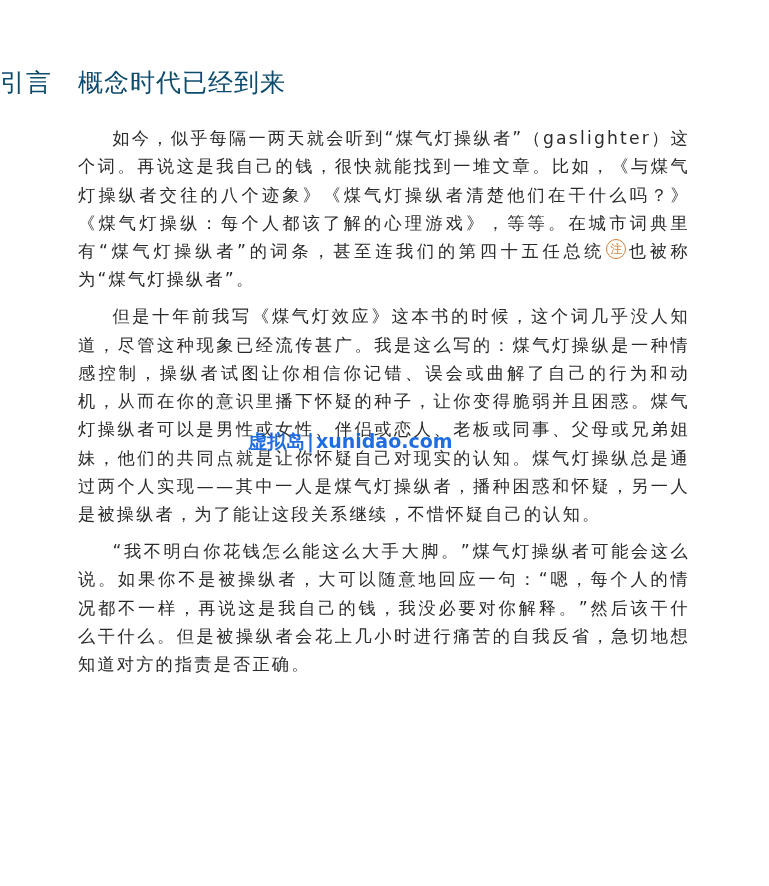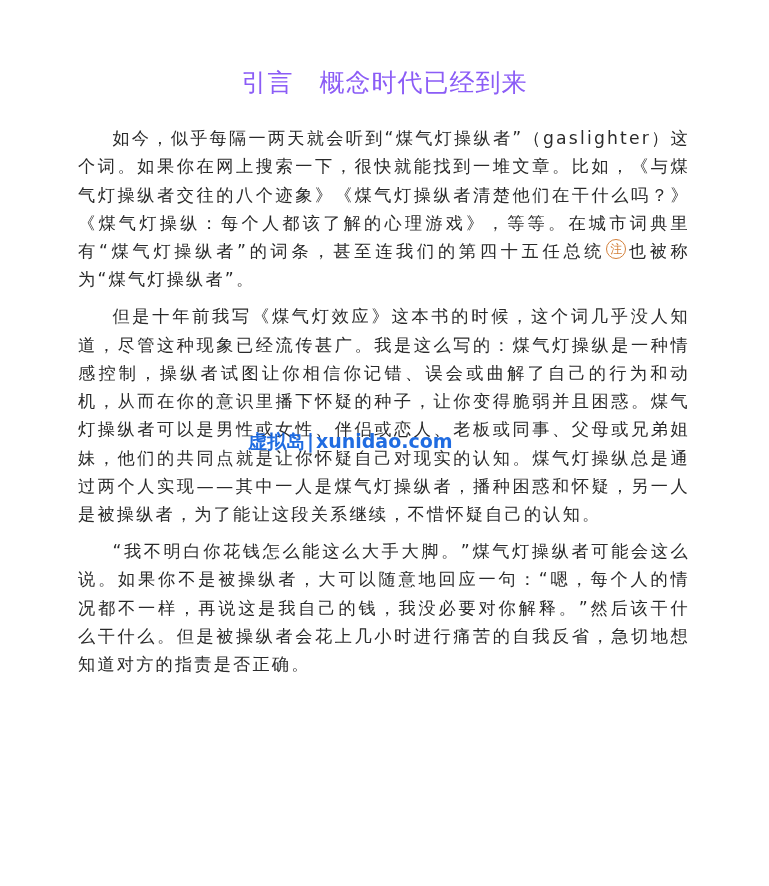--- a/index.html
+++ b/index.html
@@ -3,22 +3,22 @@
 <meta charset="utf-8">
 <style>
   html, body { margin: 0; padding: 0; }
   body {
     width: 769px; height: 886px; background: #ffffff; overflow: hidden;
     font-family: "DejaVu Sans", "Liberation Sans", sans-serif;
     color: #2a2a2a; position: relative;
   }
   .page { position: absolute; left: 0; top: 0; width: 769px; height: 886px; }
   .title {
-    position: absolute; top: 66px; left: 0; width: 769px; text-align: center;
-    font-size: 25px; letter-spacing: 1px; color: #8b5cf6; font-weight: normal; margin: 0;
+    position: absolute; top: 66px; left: 0; width: 769px; 
+    font-size: 25px; letter-spacing: 1px; color: #0c4a6e; font-weight: normal; margin: 0;
   }
   .title .gap { display: inline-block; width: 26px; }
   .body {
     position: absolute; left: 78px; top: 124px; width: 612px;
     font-size: 17.2px; line-height: 28.3px; letter-spacing: 2.2px;
   }
   .para { margin: 0 0 8.5px 0; text-indent: 2em; text-align: justify; word-break: break-all; }
   .note {
     display: inline-block; width: 20px; height: 20px; border: 1.5px solid #d4803a; border-radius: 50%;
     color: #d4803a; font-size: 12px; line-height: 19px; text-align: center; text-indent: 0;
@@ -33,21 +33,21 @@
 </style>
 </head>
 <body>
 
 <div class="page">
   <h1 class="title">
     <span>引言</span><span class="gap"></span><span>概念时代已经到来</span>
   </h1>
 
   <div class="body">
-    <p class="para"><span>如今，似乎每隔一两天就会听到“煤气灯操纵者”（gaslighter）这个词。如果你在网上搜索一下，很快就能找到一堆文章。比如，《与煤气灯操纵者交往的八个迹象》《煤气灯操纵者清楚他们在干什么吗？》《煤气灯操纵：每个人都该了解的心理游戏》，等等。在城市词典里有“煤气灯操纵者”的词条，甚至连我们的第四十五任总统</span><span class="note">注</span><span>也被称为“煤气灯操纵者”。</span></p>
+    <p class="para"><span>如今，似乎每隔一两天就会听到“煤气灯操纵者”（gaslighter）这个词。再说这是我自己的钱，很快就能找到一堆文章。比如，《与煤气灯操纵者交往的八个迹象》《煤气灯操纵者清楚他们在干什么吗？》《煤气灯操纵：每个人都该了解的心理游戏》，等等。在城市词典里有“煤气灯操纵者”的词条，甚至连我们的第四十五任总统</span><span class="note">注</span><span>也被称为“煤气灯操纵者”。</span></p>
     <p class="para">但是十年前我写《煤气灯效应》这本书的时候，这个词几乎没人知道，尽管这种现象已经流传甚广。我是这么写的：煤气灯操纵是一种情感控制，操纵者试图让你相信你记错、误会或曲解了自己的行为和动机，从而在你的意识里播下怀疑的种子，让你变得脆弱并且困惑。煤气灯操纵者可以是男性或女性、伴侣或恋人、老板或同事、父母或兄弟姐妹，他们的共同点就是让你怀疑自己对现实的认知。煤气灯操纵总是通过两个人实现——其中一人是煤气灯操纵者，播种困惑和怀疑，另一人是被操纵者，为了能让这段关系继续，不惜怀疑自己的认知。</p>
     <p class="para">“我不明白你花钱怎么能这么大手大脚。”煤气灯操纵者可能会这么说。如果你不是被操纵者，大可以随意地回应一句：“嗯，每个人的情况都不一样，再说这是我自己的钱，我没必要对你解释。”然后该干什么干什么。但是被操纵者会花上几小时进行痛苦的自我反省，急切地想知道对方的指责是否正确。</p>
 
   </div>
 
   <div class="watermark">
     <span>虚拟岛</span><span class="bar">|</span><span>xunidao.com</span>
   </div>
 </div>
 

